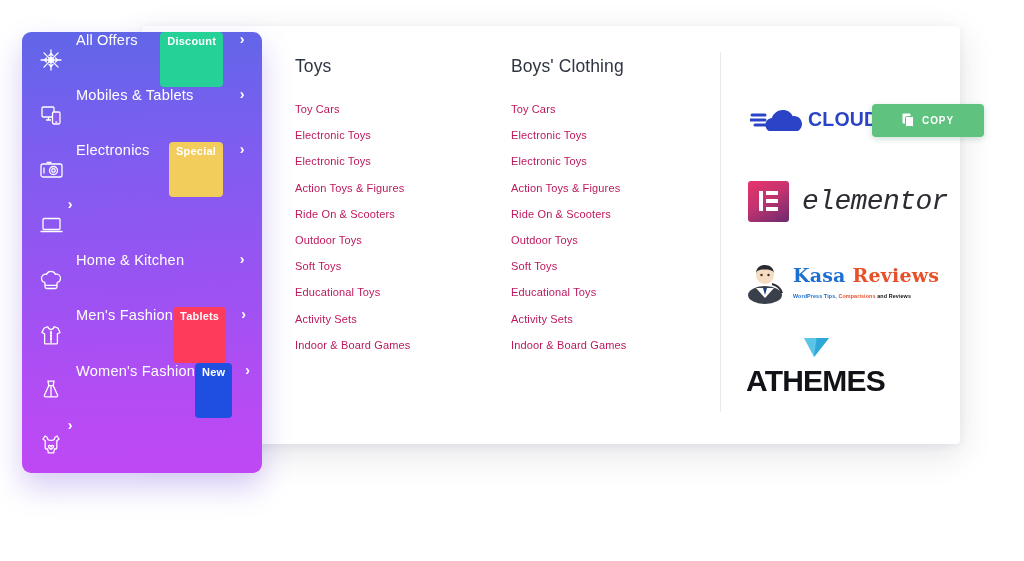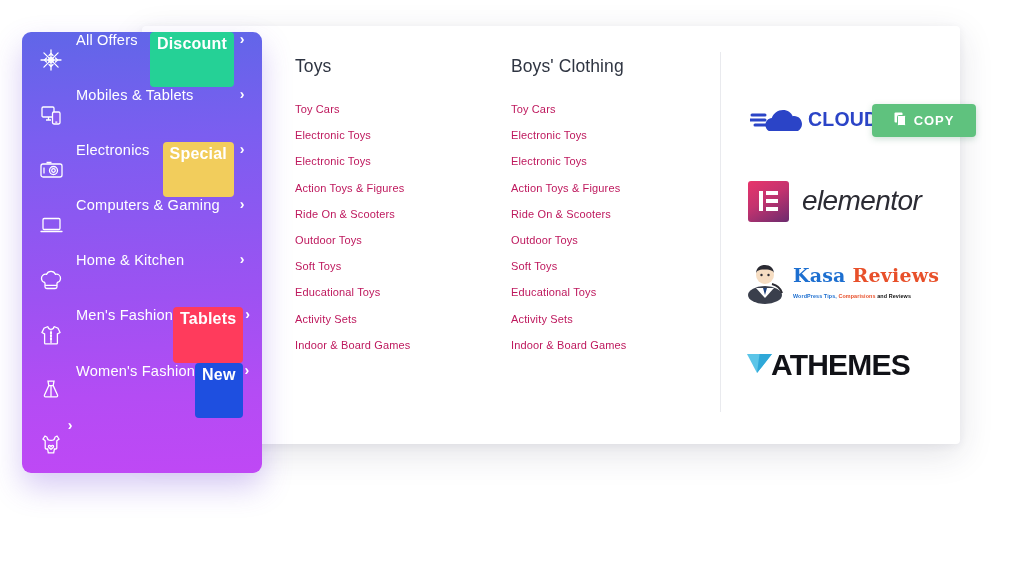--- a/index.html
+++ b/index.html
@@ -75,53 +75,53 @@
     width: 41px; height: 41px; border-radius: 3px;
     background: linear-gradient(150deg, #e8346b 0%, #c3336f 45%, #6b2b6e 100%);
     display: flex; align-items: center; justify-content: center;
   }
   .el-sq .bar { background: #fff; display:inline-block; }
   .el-sq .left { width: 4px; height: 20px; margin-right: 3.5px; }
   .el-sq .right { display: inline-flex; flex-direction: column; gap: 4px; }
   .el-sq .right span { width: 12px; height: 4px; background: #fff; display:block; }
   .el-text {
     font-size: 28px; color: #2b2b33;
-    font-family: Liberation Sans, sans-serif;
+    font-family: Liberation Mono, monospace;
     font-style: italic; font-weight: 400; letter-spacing: -.6px;
   }
 
   
   .kasa-wrap { display: flex; align-items: center; gap: 5px; padding-left: 2px; }
   .kasa-face {
     width: 44px; height: 42px; position: relative;
   }
   .kasa-text { line-height: 1; }
   .kasa-title { font-size: 19px; font-weight: 700; letter-spacing: .2px; font-family:"DejaVu Serif", serif;text-align:center;}
   .kasa-title .k { color: #1d6fd0; }
   .kasa-title .r { color: #e8502a; }
   .kasa-sub {
     font-size: 5.4px; font-weight: 700; margin-top: 2px; letter-spacing: .1px;
     white-space: nowrap;
   }
   .kasa-sub .a { color:#1d6fd0;} .kasa-sub .b{color:#e8502a;} .kasa-sub .c{color:#111;}
 
   
-  .at-wrap { display: flex; align-items: flex-start; padding-left: 4px; }
+  .at-wrap { display: flex; align-items: center; padding-left: 4px; flex-direction: column; }
   .at-text { font-size: 30px; font-weight: 700; color: #111217; letter-spacing: -.8px; font-family:"Liberation Sans", sans-serif;}
 
   
   .copy-btn {
     position: absolute;
     left: 872px; top: 104px;
-    width: 104px; height: 33px;
+    width: 112px; height: 33px;
     background: #5fc27e;
     border: none; border-radius: 4px;
     color: #fff;
     display: flex; align-items: center; justify-content: center; gap: 7px;
-    font-size: 13px; font-weight: 700; letter-spacing: .9px;
+    font-size: 10px; font-weight: 700; letter-spacing: .9px;
     cursor: pointer;
     box-shadow: 0 2px 6px rgba(60,130,90,.25);
   }
 
   
   .sidebar {
     position: absolute;
     left: 22px; top: 32px;
     width: 240px; height: 441px;
     border-radius: 9px;
@@ -143,24 +143,24 @@
   }
   .side-label {
     flex: 1 1 auto;
     color: #ffffff;
     font-size: 14.6px;
     letter-spacing: .2px;
     margin-left: 12px;
     white-space: nowrap;
   }
   .side-badge {
-    font-size: 16px; font-weight: 700;
+    font-size: 11px; font-weight: 700;
     color: #fff; border-radius: 4px;
     padding: 3px 7px 4px;
-    margin-right: 2px;
+    margin-right: 13px;
     letter-spacing: .2px;
     white-space: nowrap;
   }
   .badge-discount { background: #25d196; }
   .badge-special  { background: #f2cd5c; color:#fff; }
   .badge-latest   { background: #ff3b5c; }
   .badge-new      { background: #1e4fe0; }
   .side-arrow { color:#fff; font-size: 14px; font-weight: 700; width: 12px; text-align:center; line-height:1; }
 </style>
 </head>
@@ -327,21 +327,20 @@
       <span class="side-arrow">›</span>
     </div>
 
     <div class="side-item">
       <span class="side-icon">
         <svg width="23" height="20" viewBox="0 0 23 20" fill="none" stroke="#fff" stroke-width="1.3">
           <rect x="3" y="3.5" width="17" height="11" rx="1.2"></rect>
           <path d="M1 16.5h21" stroke-linecap="round"></path>
         </svg>
       </span>
-      <span class="side-label">Computers &amp; Gaming</span>
       <span class="side-arrow">›</span>
     </div>
 
     <div class="side-item">
       <span class="side-icon">
         <svg width="22" height="22" viewBox="0 0 22 22" fill="none" stroke="#fff" stroke-width="1.3">
           <path d="M5 13.5C2.8 13.1 1.5 11.4 1.5 9.3c0-2.3 1.9-4.1 4.2-4.1.3 0 .6 0 .9.1C7.2 3.6 9 2.3 11 2.3s3.8 1.3 4.4 3c.3-.1.6-.1.9-.1 2.3 0 4.2 1.8 4.2 4.1 0 2.1-1.3 3.8-3.5 4.2"></path>
           <path d="M5 13.5v4.2c0 1 .8 1.8 1.8 1.8h8.4c1 0 1.8-.8 1.8-1.8v-4.2"></path>
           <path d="M5 16.3h12"></path>
         </svg>

